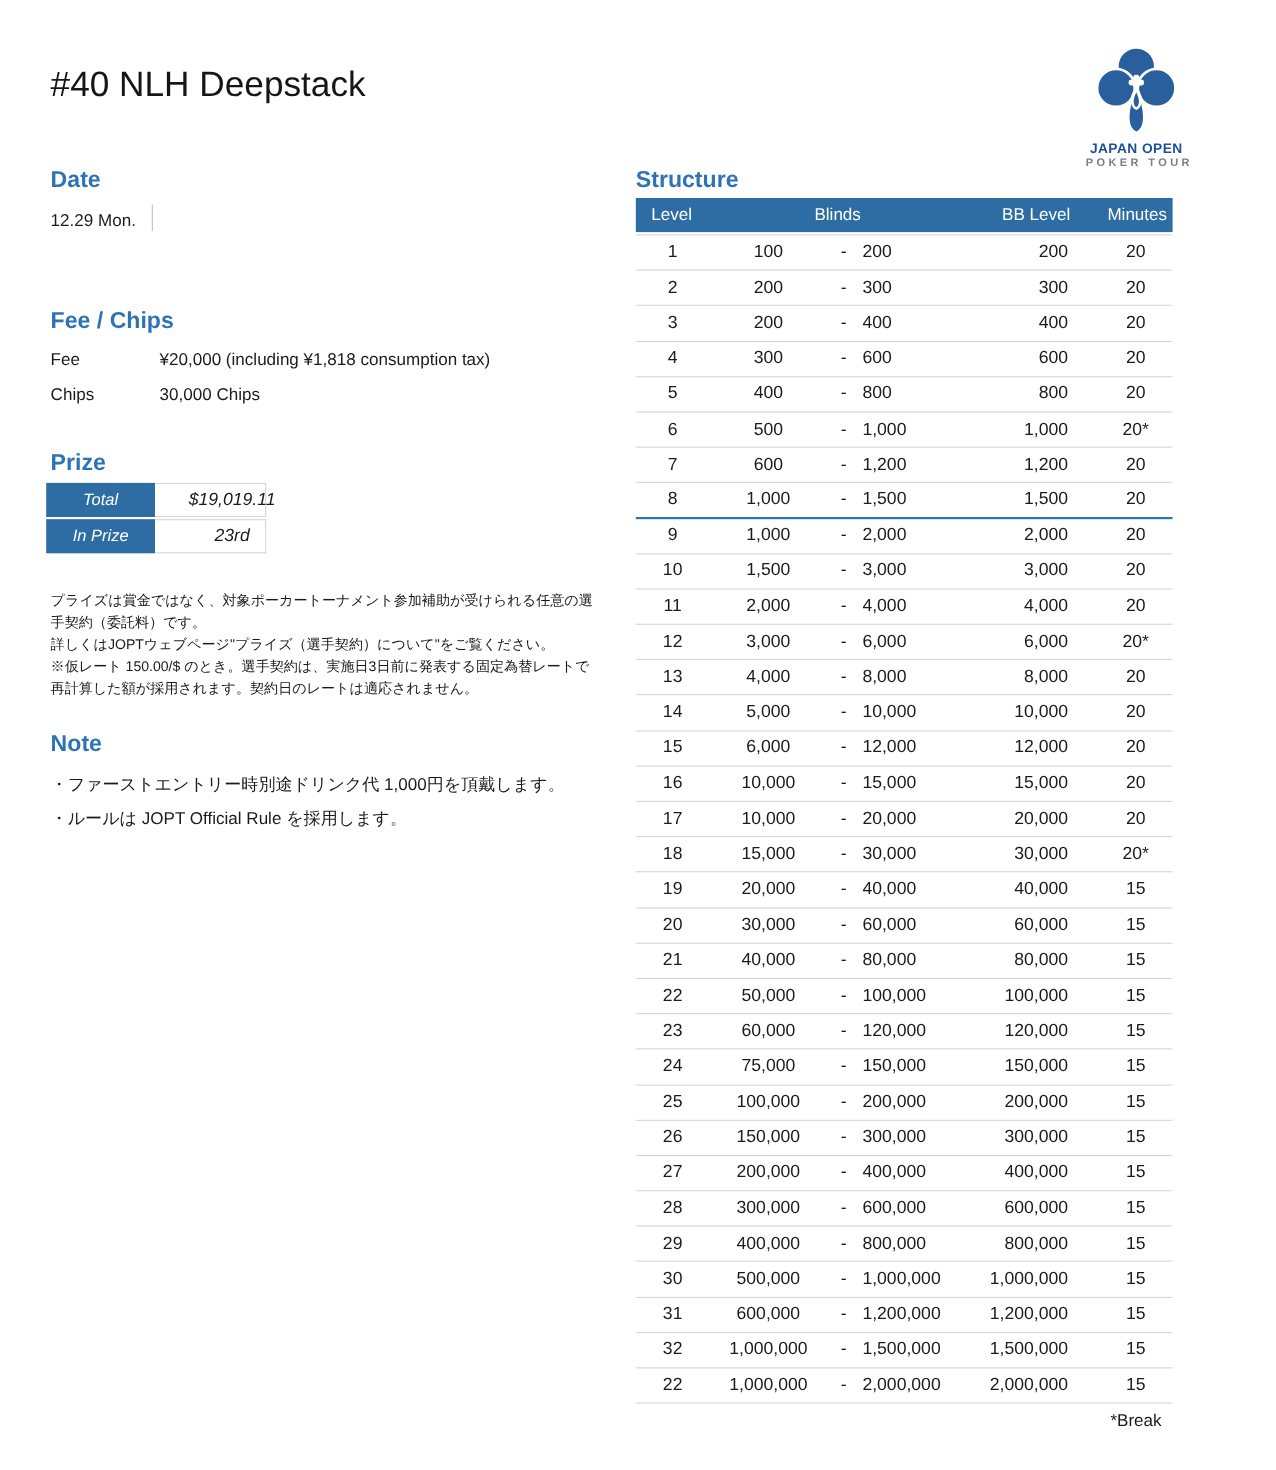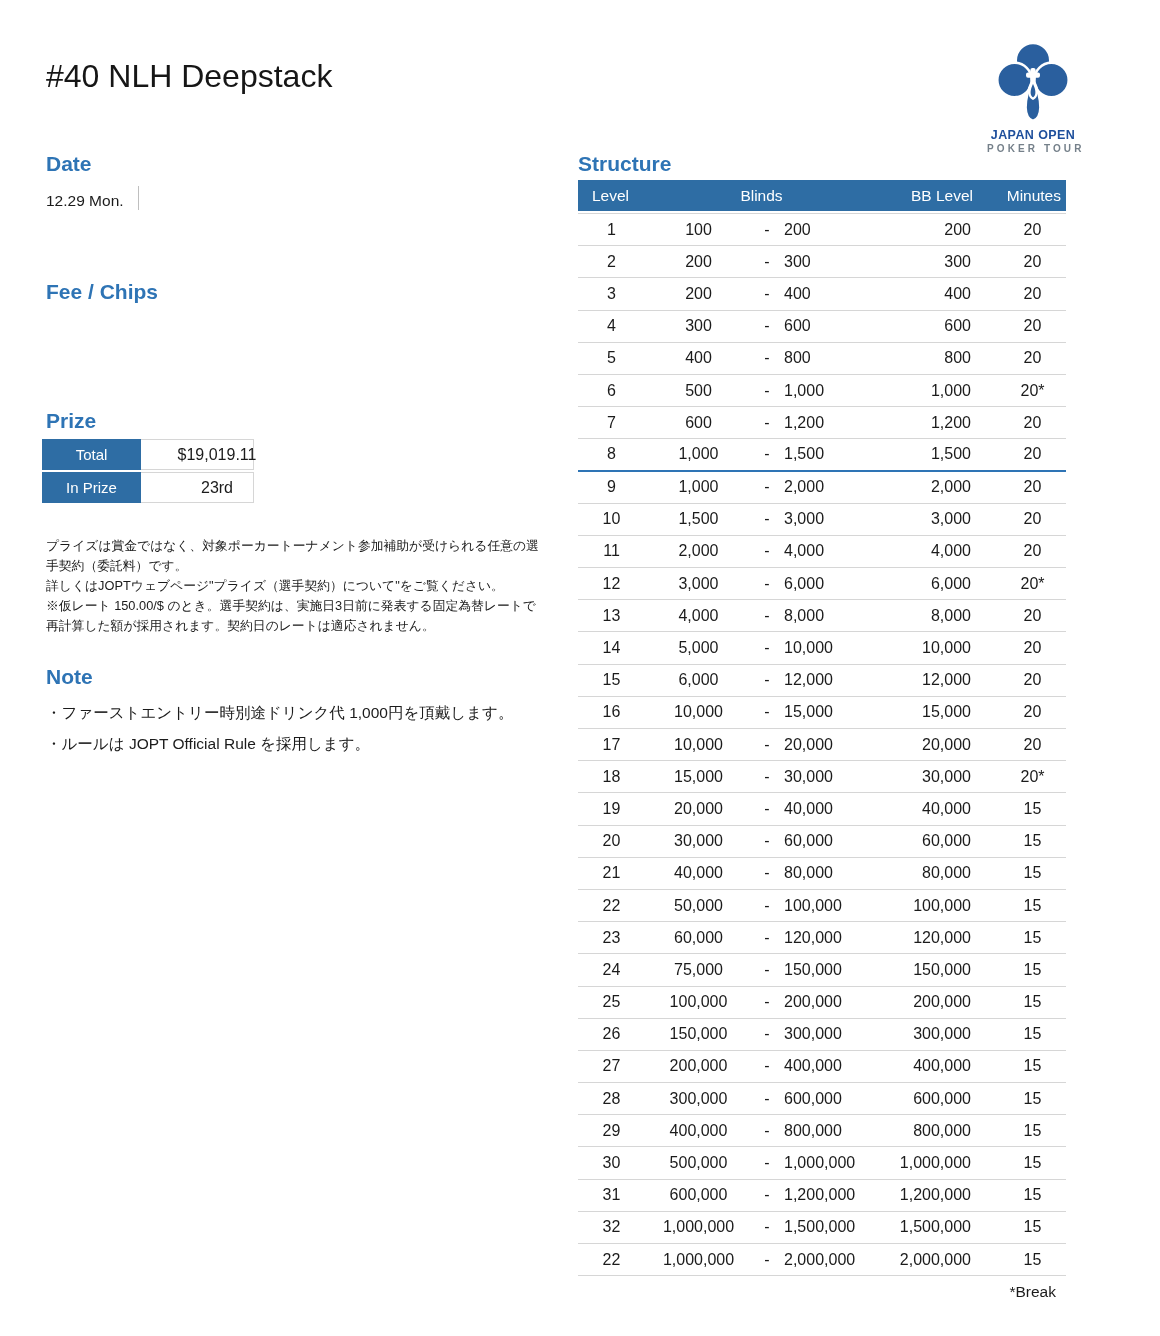--- a/index.html
+++ b/index.html
@@ -37,24 +37,24 @@
 
   
   .sec-fee{position:absolute;left:46px;top:279px;width:500px;}
   .kv-rows{margin-top:8px;}
   .kv{display:flex;height:32px;align-items:center;font-size:15.5px;}
   .kv .k{width:99px;}
 
   
   .sec-prize{position:absolute;left:42px;top:408px;}
   .sec-prize h2{margin-left:4px;}
-  .prize-table{margin-top:6px;}
+  .prize-table{margin-top:6px;font-style:italic;}
   .prize-row{display:flex;margin-bottom:2px;}
   .prize-label{width:99px;height:31px;background:var(--table-header-bg);color:#fff;display:flex;align-items:center;justify-content:center;font-size:15px;}
-  .prize-value{width:113px;height:31px;background:#fff;border-top:1px solid var(--row-border);border-bottom:1px solid var(--row-border);border-right:1px solid var(--row-border);display:flex;align-items:center;justify-content:center;font-size:16px;padding-left:40px;}
+  .prize-value{width:101px;height:31px;background:#fff;border-top:1px solid var(--row-border);border-bottom:1px solid var(--row-border);border-right:1px solid var(--row-border);display:flex;align-items:center;justify-content:center;font-size:16px;padding-left:40px;}
 
   
   .disclaimer{position:absolute;left:46px;top:536px;width:502px;font-size:12.8px;line-height:20px;color:#1a1a1a;}
   .disclaimer p{margin:0;}
 
   
   .sec-note{position:absolute;left:46px;top:664px;width:520px;}
   .note-items{margin-top:9px;}
   .note-items .n{height:31px;display:flex;align-items:center;font-size:15.5px;}
 
@@ -100,20 +100,30 @@
   <section class="sec-date">
     <h2 class="heading">Date</h2>
     <div class="date-grid">
       <div class="date-left">12.29 Mon.</div>
       <div class="date-divider"></div>
     </div>
   </section>
 
   <section class="sec-fee">
     <h2 class="heading">Fee / Chips</h2>
+    <div class="kv-rows">
+      <div class="kv">
+        <div class="k">Fee</div>
+        <div class="v">¥20,000 (including ¥1,818 consumption tax)</div>
+      </div>
+      <div class="kv">
+        <div class="k">Chips</div>
+        <div class="v">30,000 Chips</div>
+      </div>
+    </div>
   </section>
 
   <section class="sec-prize">
     <h2 class="heading">Prize</h2>
     <div class="prize-table">
       <div class="prize-row">
         <div class="prize-label">Total</div>
         <div class="prize-value">$19,019.11</div>
       </div>
       <div class="prize-row">

